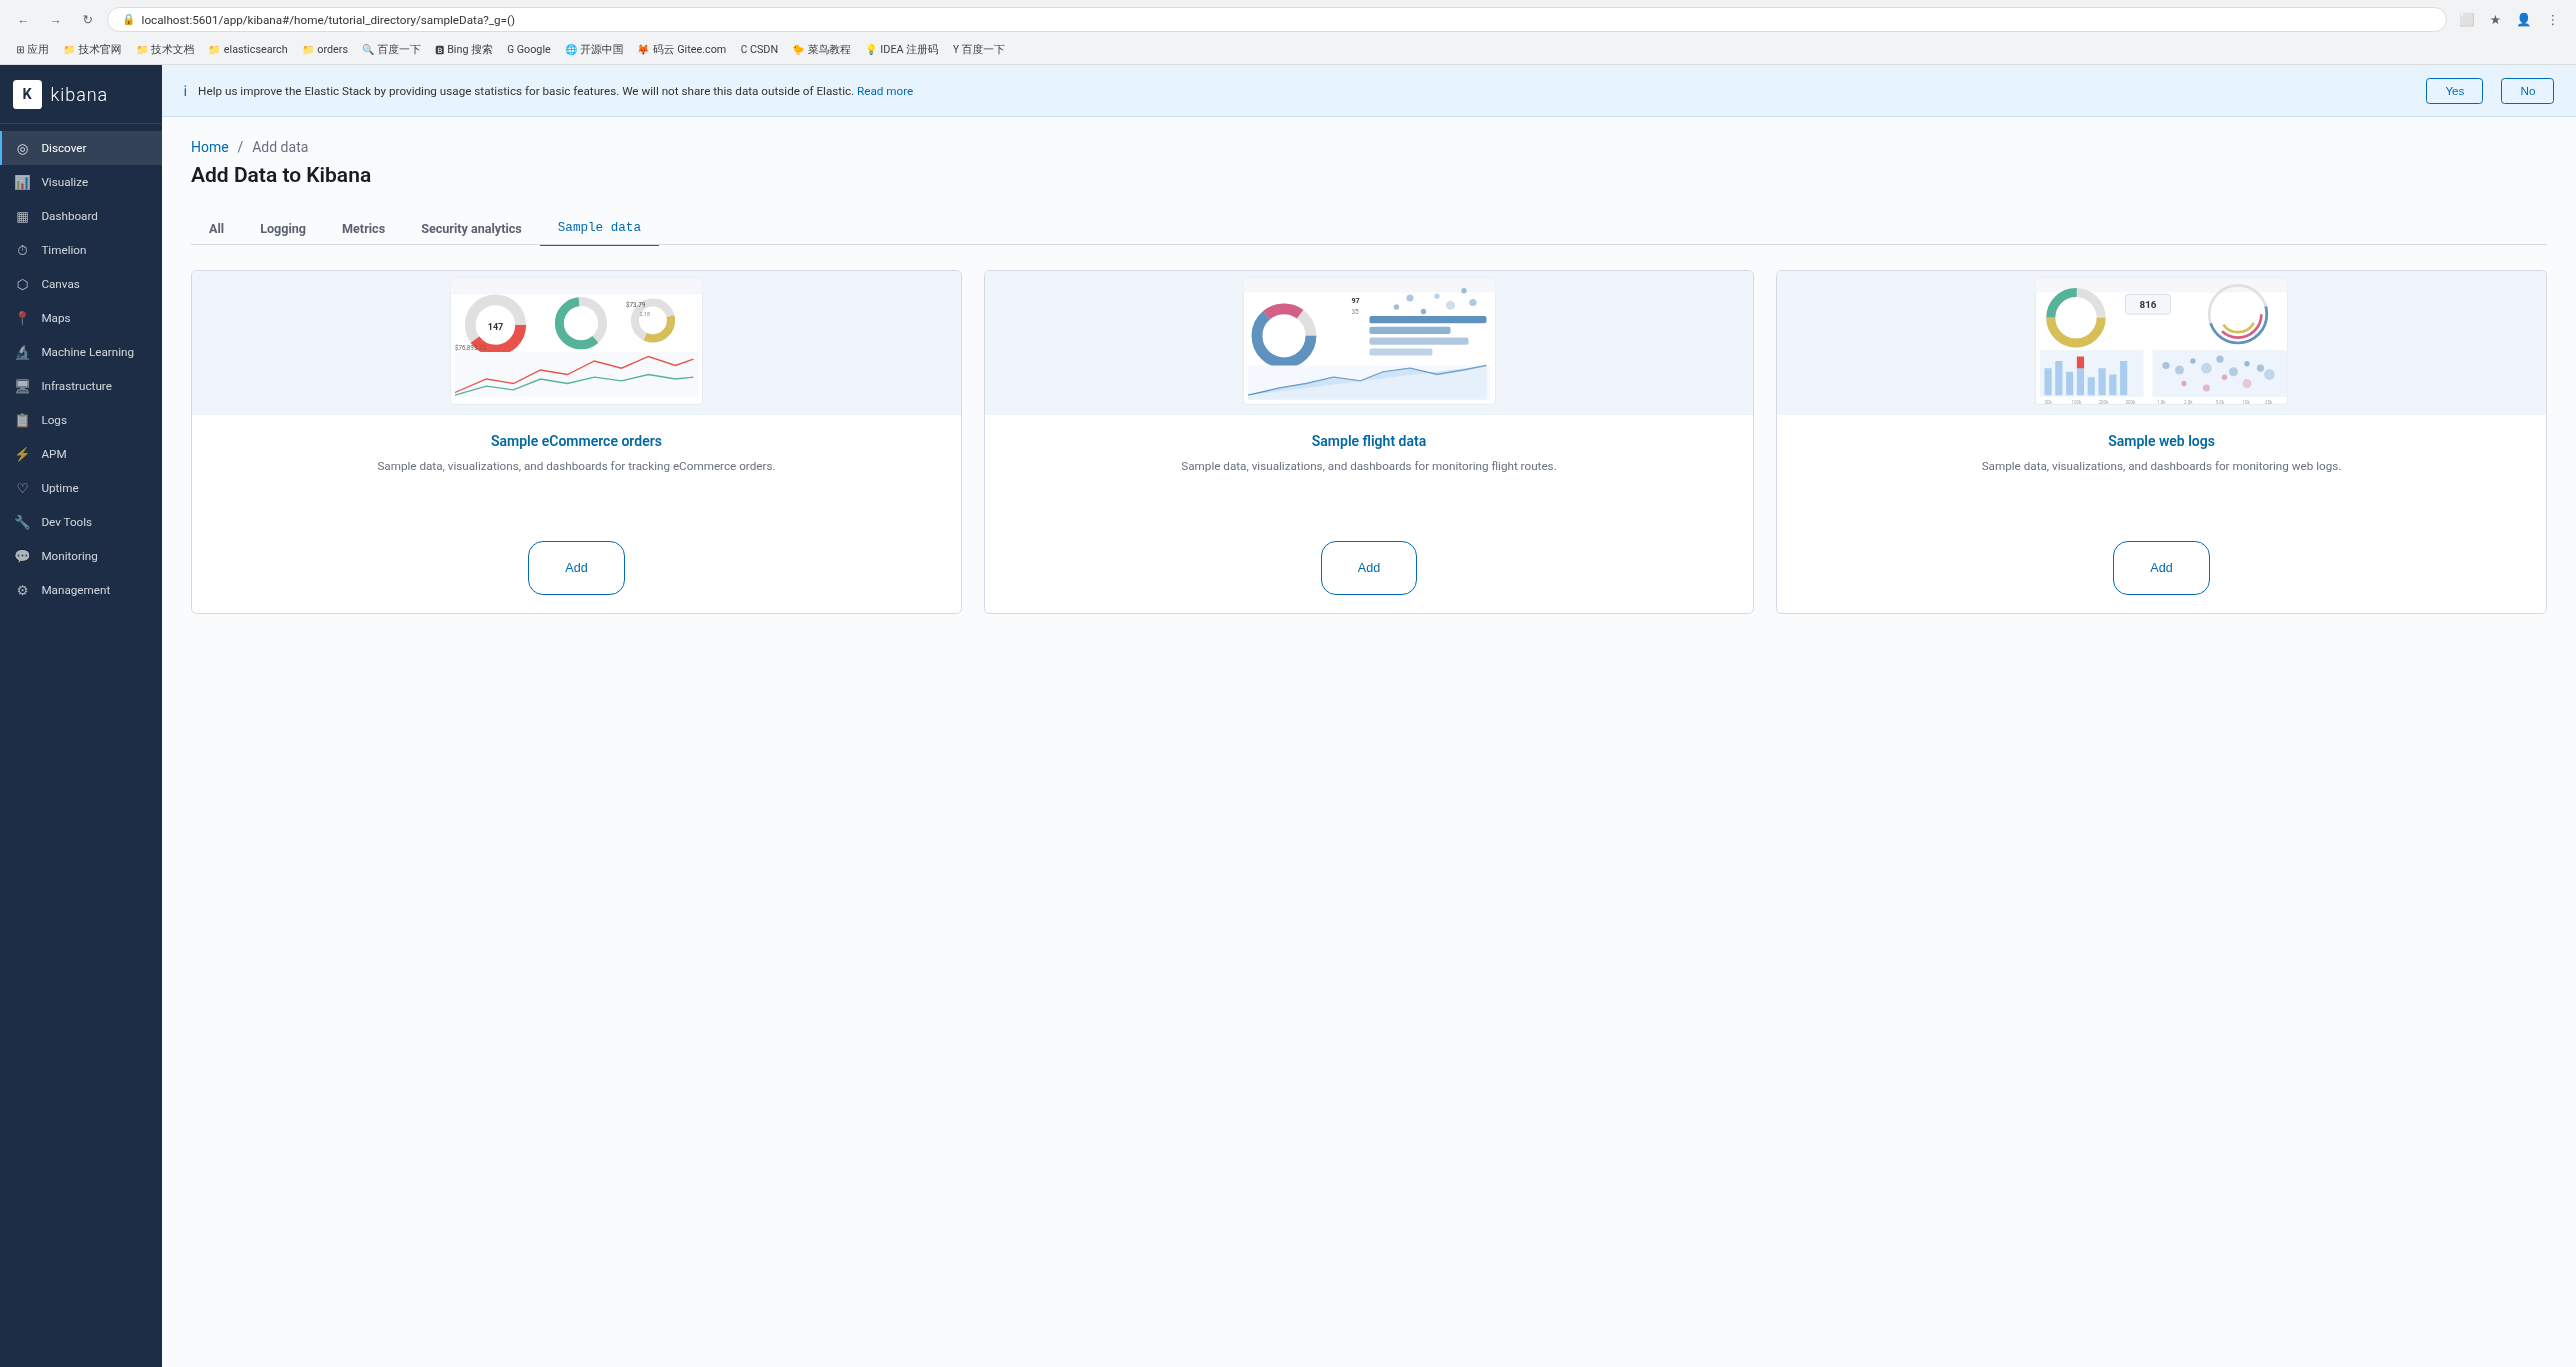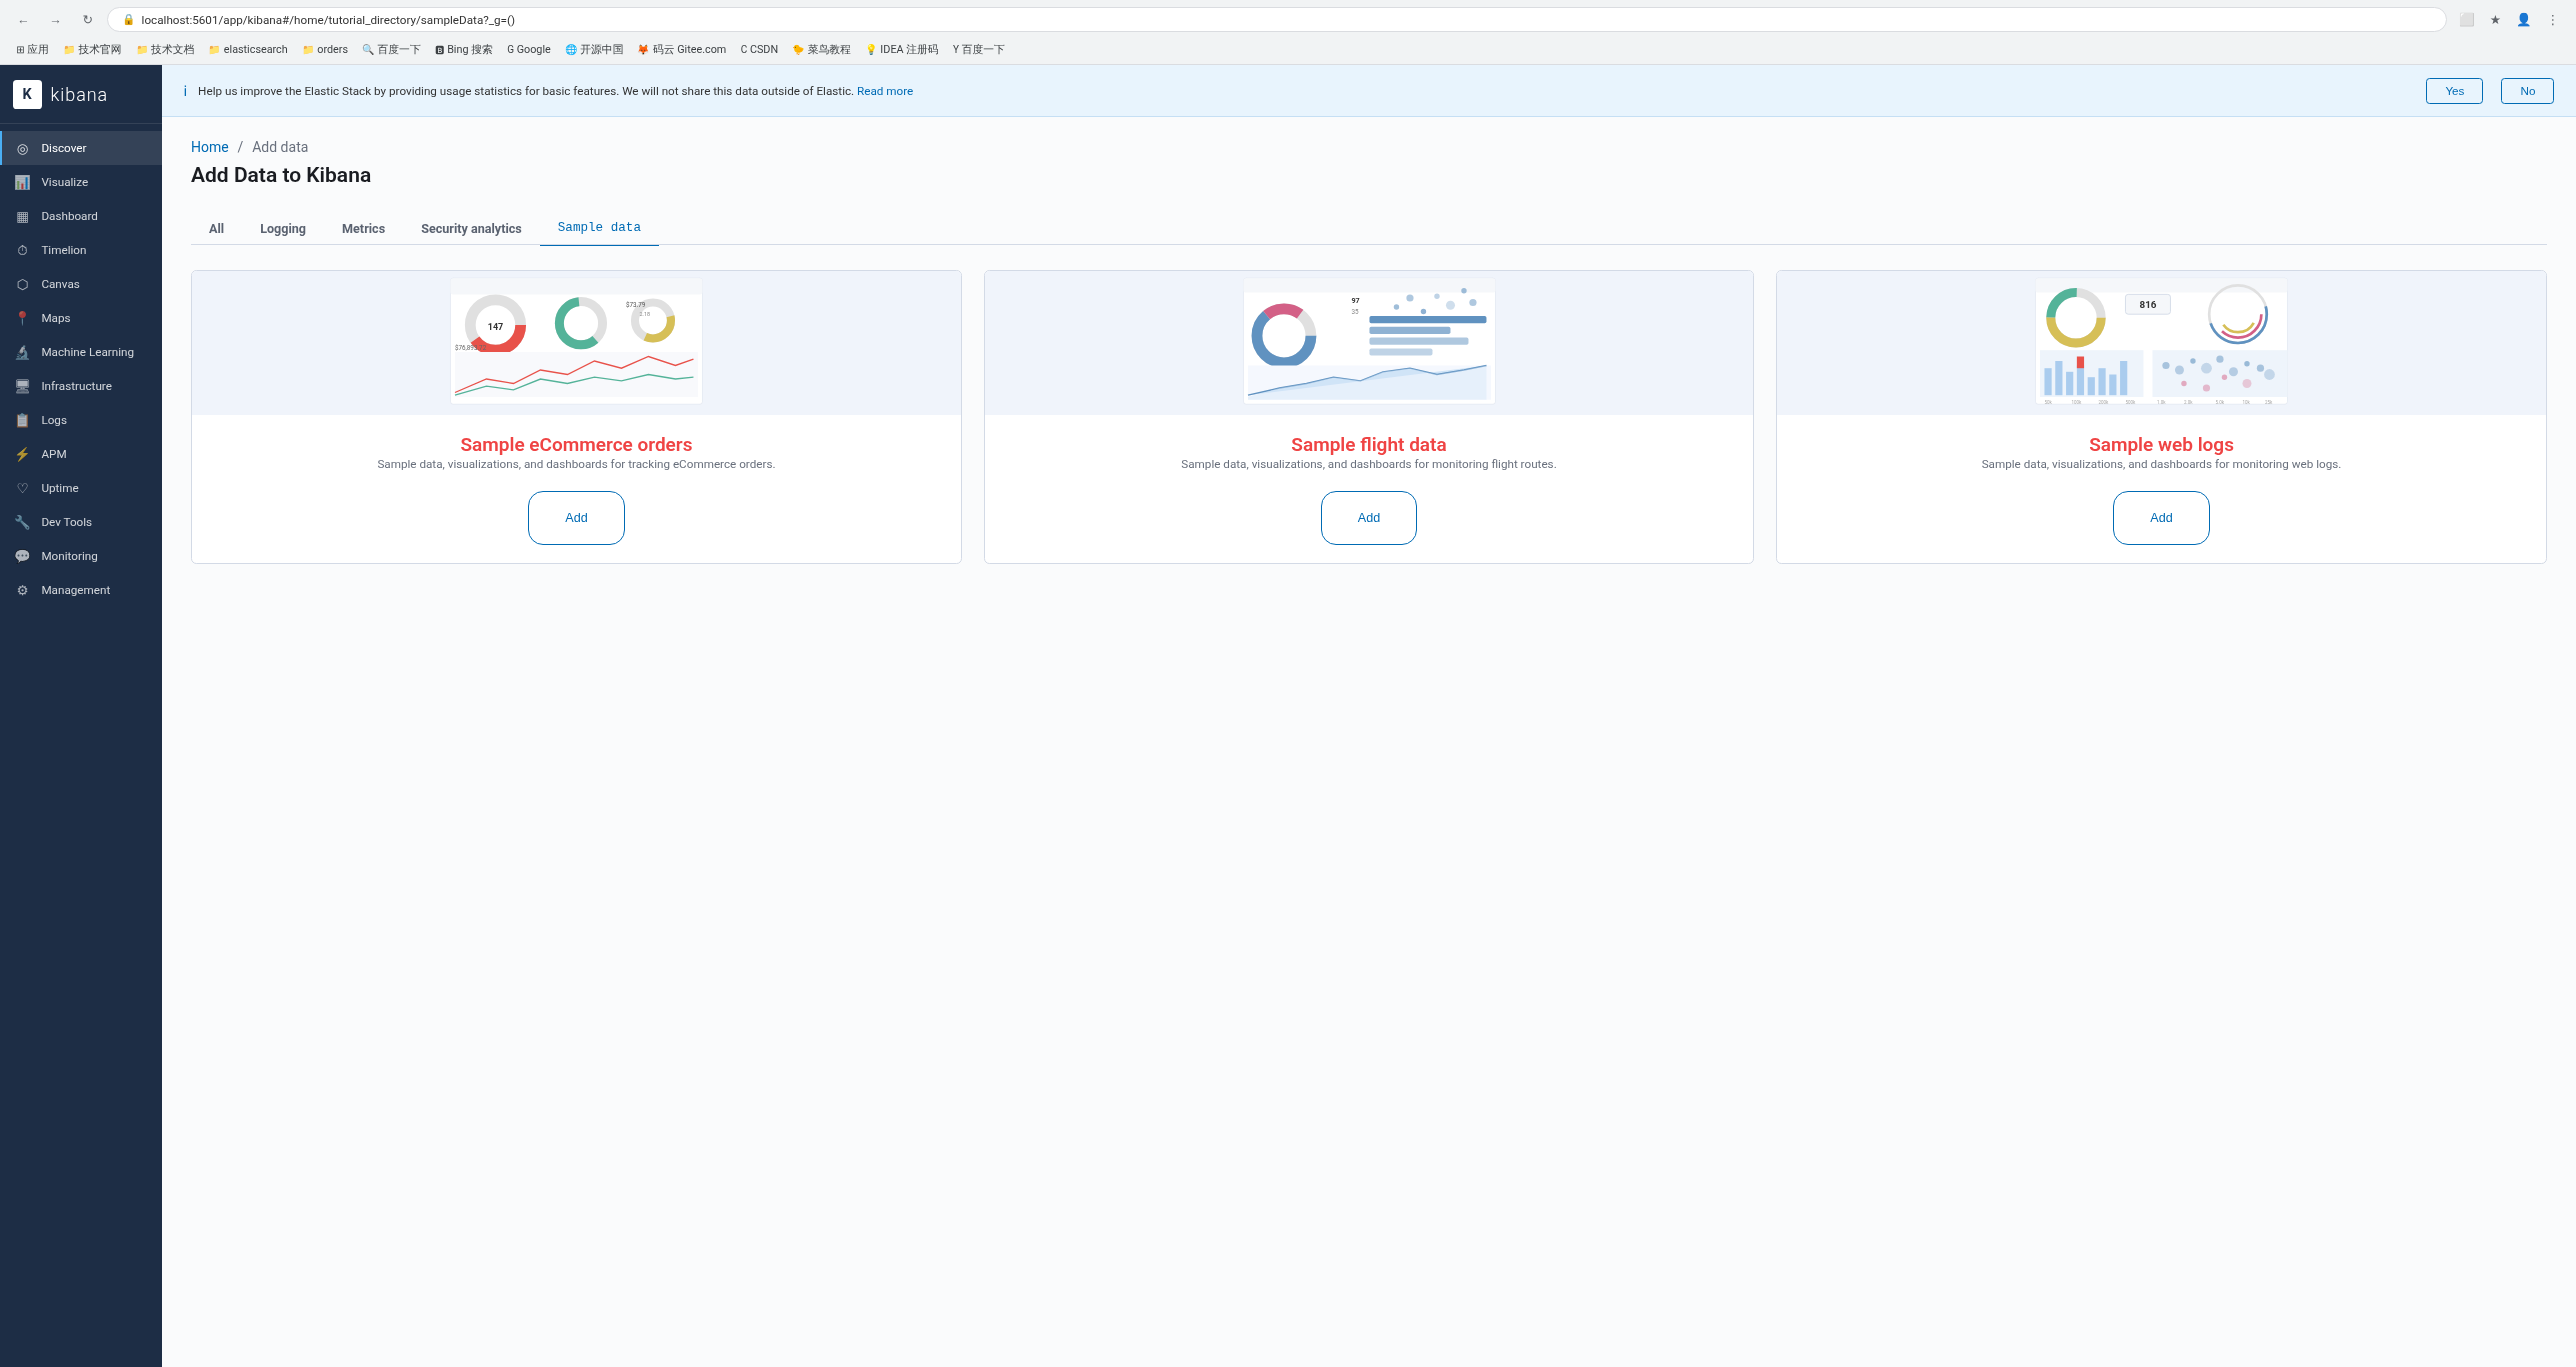--- a/index.html
+++ b/index.html
@@ -253,41 +253,42 @@
     }
     .card-body {
       padding: 18px 21.6px;
       display: flex;
       flex-direction: column;
       align-items: center;
       text-align: center;
       flex: 1;
     }
     .card-title {
-      font-size: 19px;
+      font-size: 14px;
       font-weight: 600;
-      color: #ef4444;
-      margin-bottom: 0;
+      color: #0369a1;
+      margin-bottom: 9px;
     }
     .card-desc {
       font-size: 11.7px;
       color: #69707d;
       line-height: 1.5;
       margin-bottom: 18px;
       flex: 1;
     }
     .card-add-btn {
       padding: 19px 36px;
       border: 0.9px solid #006bb4;
       background: transparent;
       color: #006bb4;
       border-radius: 15px;
       cursor: pointer;
       font-size: 12.6px;
       font-weight: 500;
+      margin-top: 48px;
     }
 
     
     .preview-svg {
       width: 100%; height: 100%;
     }
   </style>
 </head>
 <body>
 

